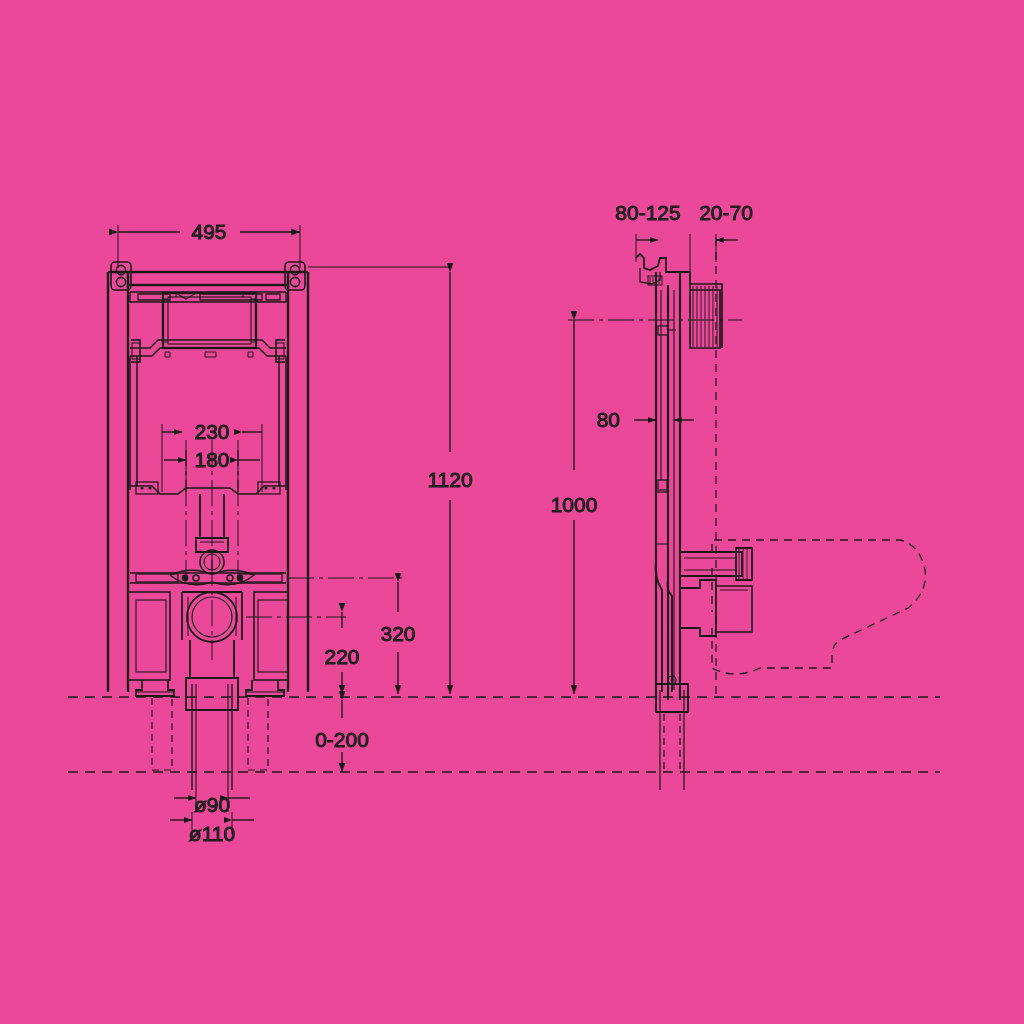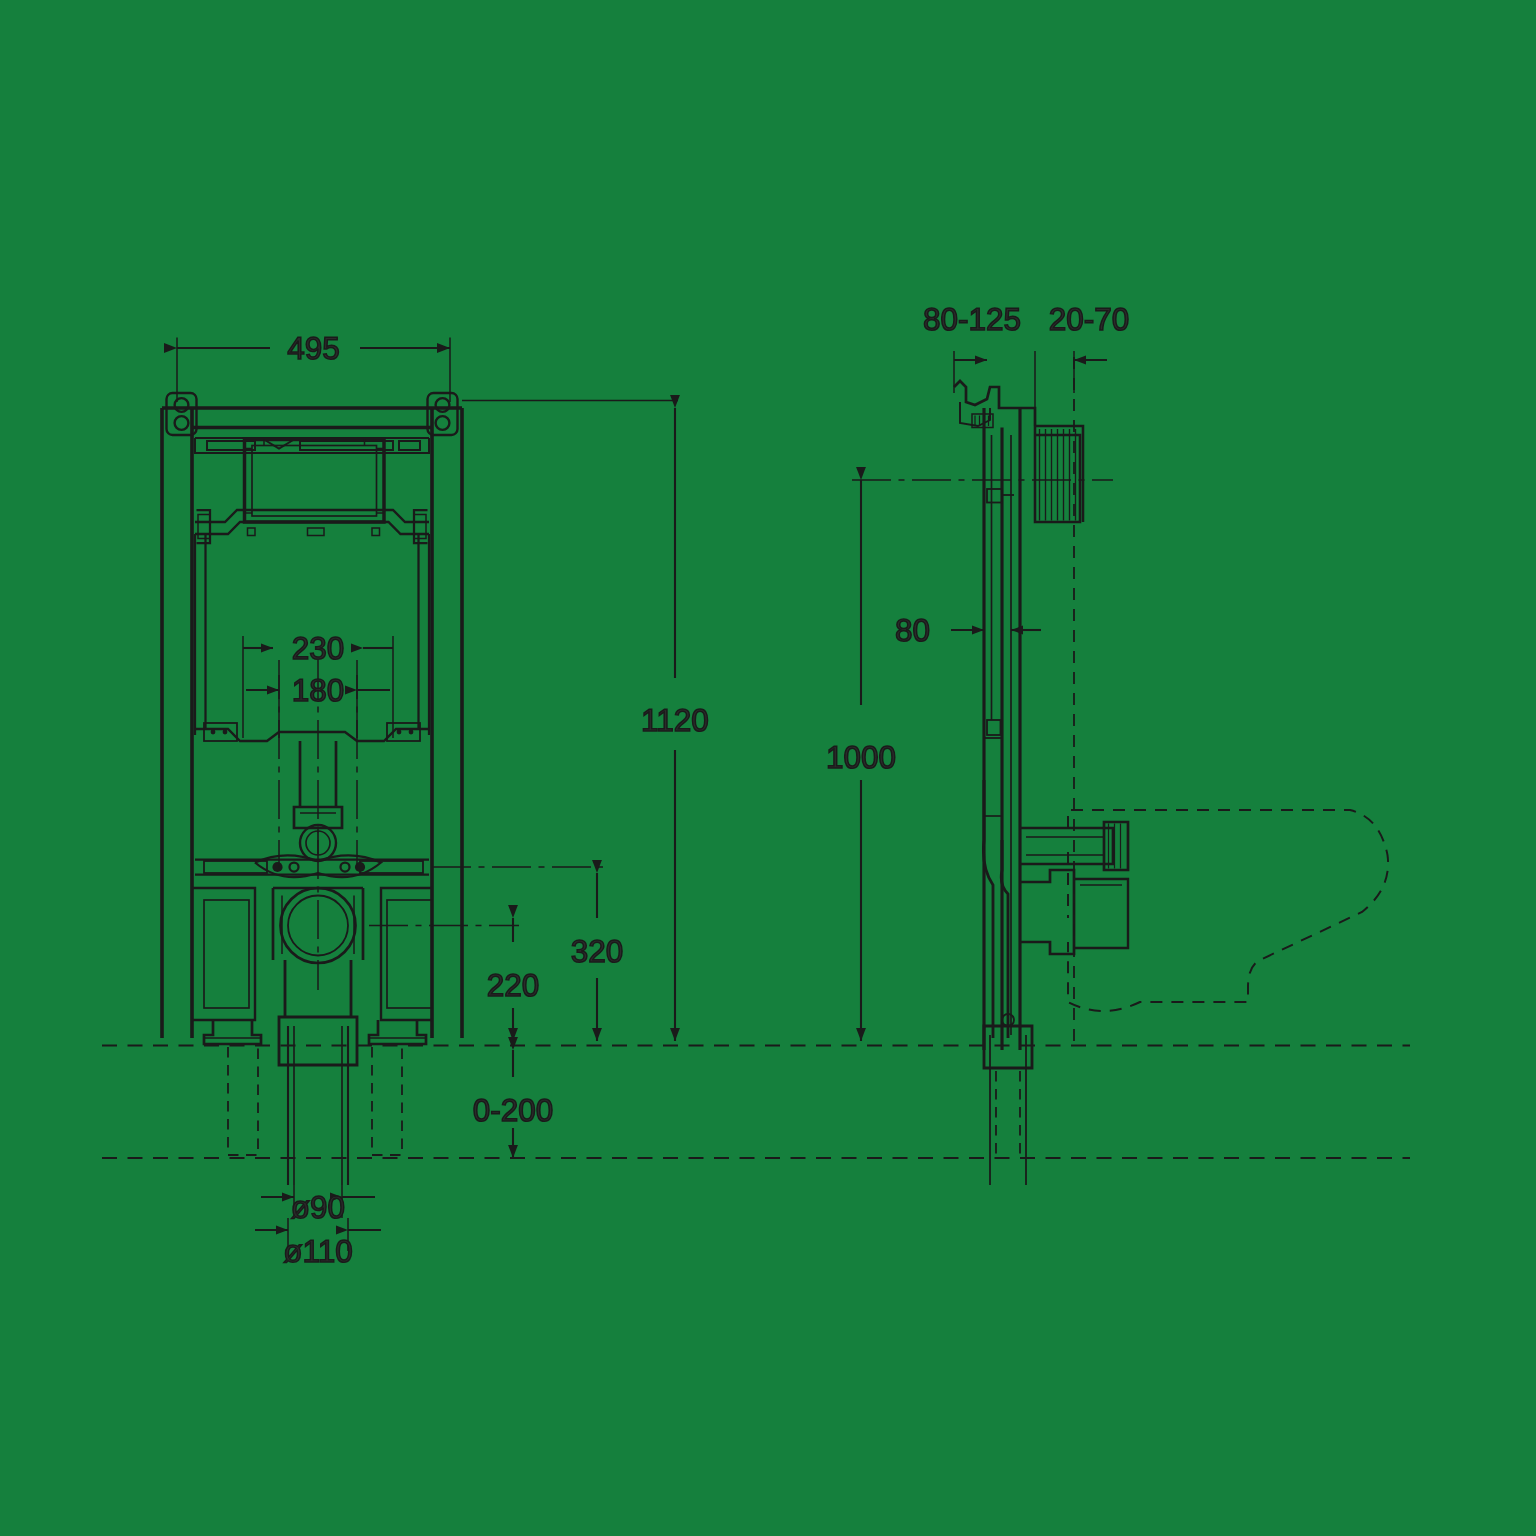--- a/index.html
+++ b/index.html
@@ -1,17 +1,17 @@
 <!DOCTYPE html>
 <html><head>
 <meta charset="utf-8">
 <style>
   html,body{margin:0;padding:0;background:#ffffff;}
   body{width:1024px;height:1024px;font-family:"Liberation Sans",sans-serif;overflow:hidden;}
-  #sheet{position:relative;width:1024px;height:1024px;background:#15803d;}
+  #sheet{position:relative;width:1024px;height:1024px;background:#ec4899;}
   svg{display:block;}
   .dimtext{font-family:"Liberation Sans",sans-serif;font-size:21px;fill:#2b2b2b;}
   text{user-select:none;}
 </style>
 </head>
 <body>
 
 <div id="sheet">
 <svg width="1024" height="1024" viewBox="0 0 1024 1024">
   <defs>

